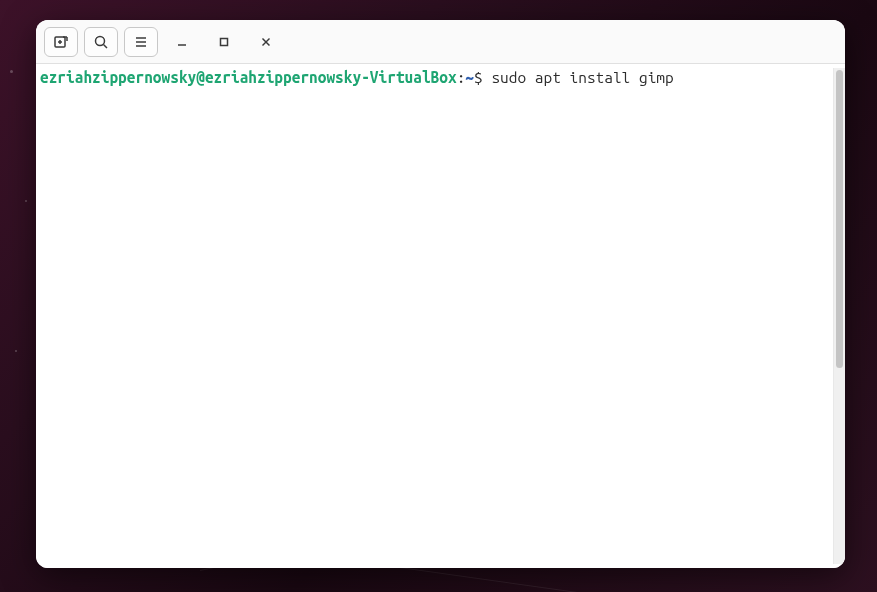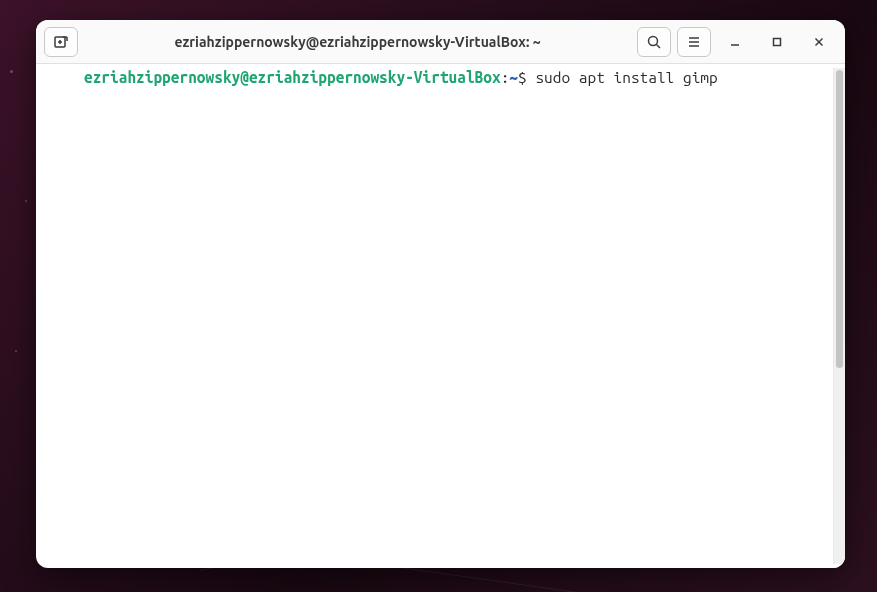--- a/index.html
+++ b/index.html
@@ -121,21 +121,20 @@
     
     .terminal-body {
       flex: 1;
       background: #ffffff;
       padding: 4px 0 4px 4px;
       font-family: "Ubuntu Mono", "DejaVu Sans Mono", Consolas, monospace;
       font-size: 15.5px;
       line-height: 1.3;
       position: relative;
       display: flex;
-      margin-left: 44px;
     }
     
     .terminal-content {
       flex: 1;
       overflow: hidden;
     }
     
     .prompt-line {
       white-space: nowrap;
     }
@@ -198,21 +197,20 @@
         <svg viewBox="0 0 16 16">
           <rect x="2" y="3" width="10" height="10" rx="1"></rect>
           <line x1="10" y1="3" x2="14" y2="3"></line>
           <line x1="14" y1="3" x2="14" y2="7"></line>
           <line x1="7" y1="6" x2="7" y2="10"></line>
           <line x1="5" y1="8" x2="9" y2="8"></line>
         </svg>
       </div>
     </div>
 
-    <div class="titlebar-title">ezriahzippernowsky@ezriahzippernowsky-VirtualBox: ~</div>
 
     <div class="titlebar-right">
       <div class="titlebar-btn">
         <svg viewBox="0 0 16 16">
           <circle cx="7" cy="7" r="4.5"></circle>
           <line x1="10.5" y1="10.5" x2="14" y2="14"></line>
         </svg>
       </div>
       <div class="titlebar-btn">
         <svg viewBox="0 0 16 16">

